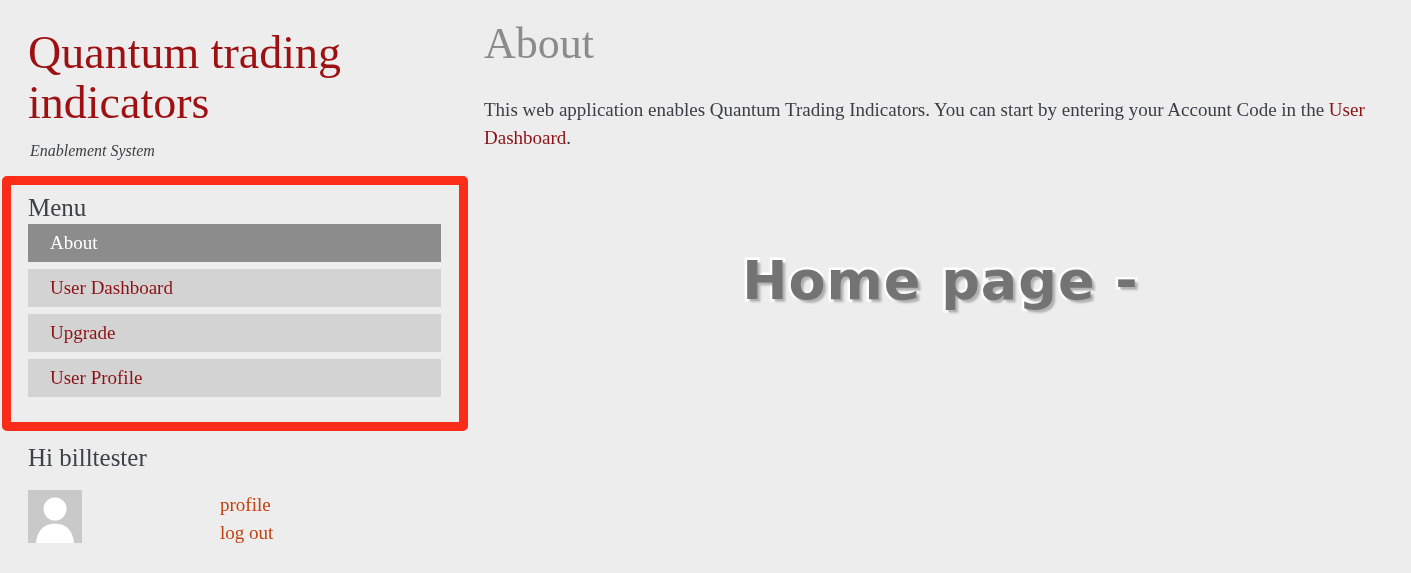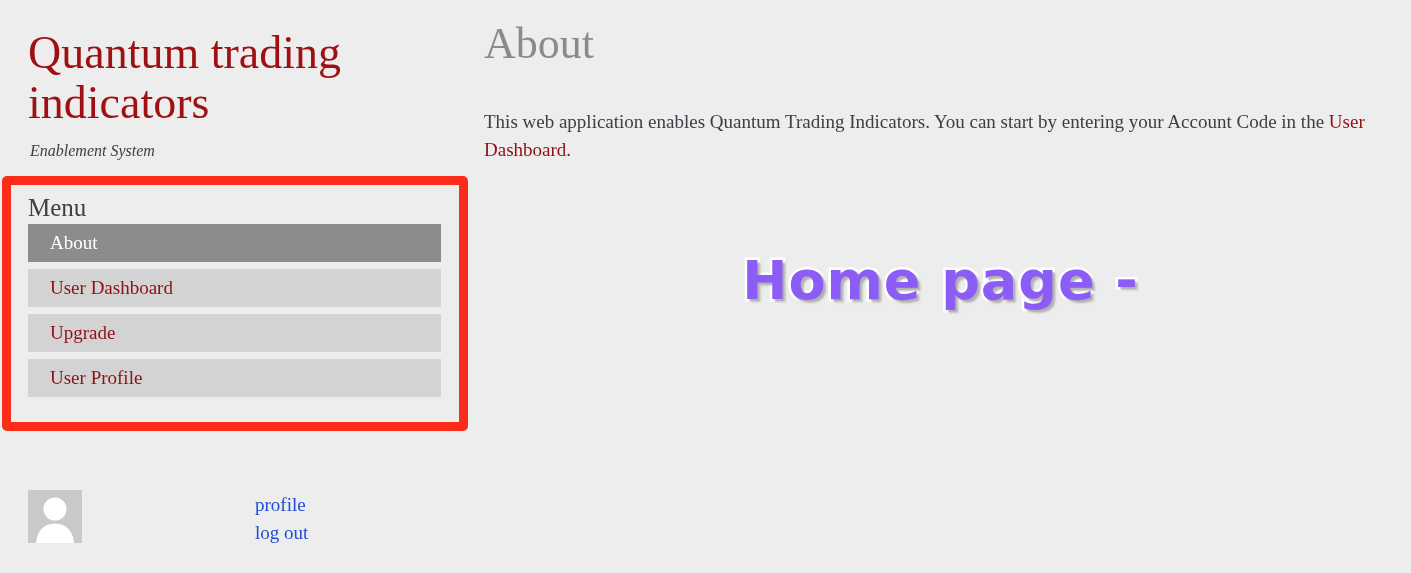--- a/index.html
+++ b/index.html
@@ -142,43 +142,42 @@
 
   .user-links {
     position: absolute;
     left: 220px;
     top: 491px;
     font-size: 19px;
     line-height: 28px;
   }
   .user-links a {
     display: block;
-    color: #1d4ed8;
+    color: #c2410c;
     text-decoration: none;
     cursor: pointer;
     white-space: nowrap;
-    margin-left: 35px;
   }
 
   
   .content-heading {
     position: absolute;
     left: 14px;
     top: 18px;
     margin: 0;
     font-size: 44px;
     line-height: 52px;
     font-weight: normal;
     color: #8b8b8b;
   }
 
   .content-paragraph {
     position: absolute;
     left: 14px;
-    top: 108px;
+    top: 96px;
     width: 918px;
     margin: 0;
     font-size: 19px;
     line-height: 28px;
     color: #3c3d46;
   }
 
   .content-paragraph a {
     color: #8d1114;
     text-decoration: none;
@@ -189,21 +188,21 @@
   .annotation {
     position: absolute;
     left: 0px;
     top: 240px;
     width: 941px;
     text-align: center;
     font-family: "DejaVu Sans", sans-serif;
     font-weight: bold;
     font-size: 54px;
     line-height: 82px;
-    color: #8b5cf6;
+    color: #737373;
     letter-spacing: 1px;
     -webkit-text-stroke: 5px #ffffff;
     paint-order: stroke fill;
     text-shadow:
        3px 3px 2px rgba(140,140,140,0.55),
        2px 2px 0px rgba(170,170,170,0.40);
     pointer-events: none;
     white-space: nowrap;
   }
   .annotation .line { display: block; }
@@ -224,20 +223,21 @@
     <div class="menu-block">
       <h2 class="menu-heading">Menu</h2>
       <ul class="menu-list">
         <li class="menu-item active">About</li>
         <li class="menu-item">User Dashboard</li>
         <li class="menu-item">Upgrade</li>
         <li class="menu-item">User Profile</li>
       </ul>
     </div>
 
+    <div class="user-greeting">Hi billtester</div>
 
     <div class="avatar">
       <svg width="54" height="53" viewBox="0 0 54 53" xmlns="http://www.w3.org/2000/svg" aria-hidden="true">
         <circle cx="27" cy="19" r="11.5" fill="#ffffff"></circle>
         <path d="M27 33.5 C14.5 33.5 8 43 8 55 L46 55 C46 43 39.5 33.5 27 33.5 Z" fill="#ffffff"></path>
       </svg>
     </div>
 
     <div class="user-links">
       <a>profile</a>

